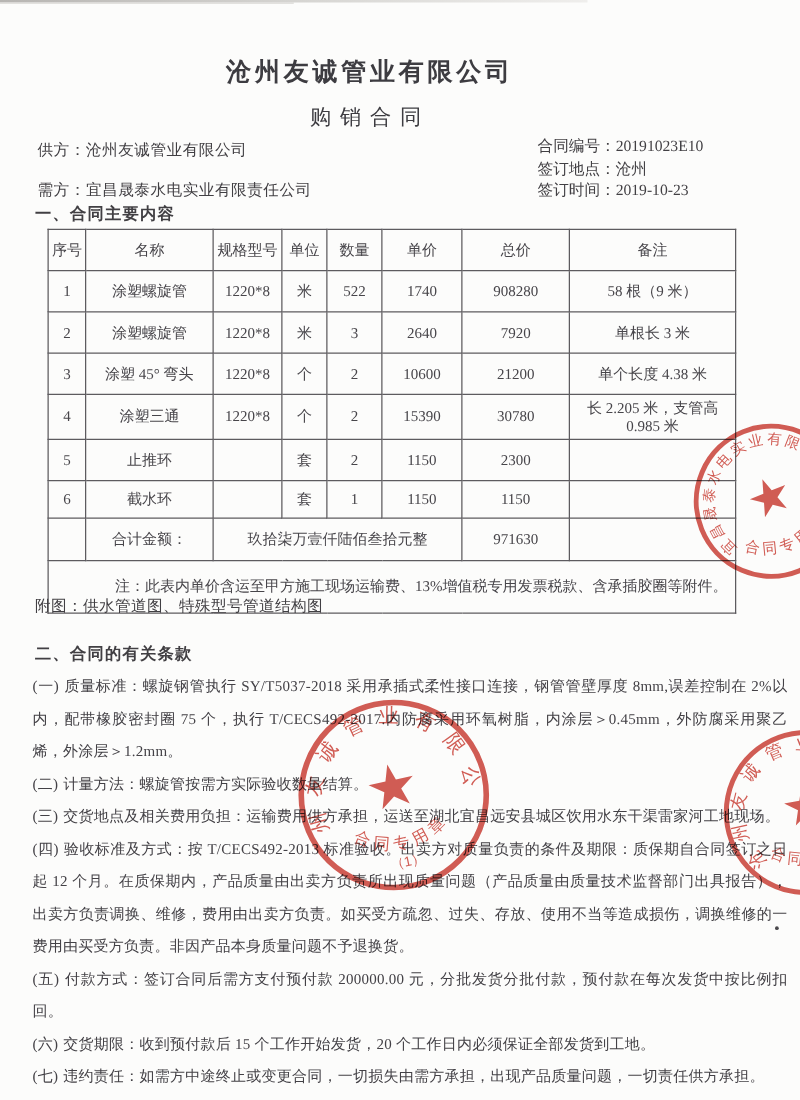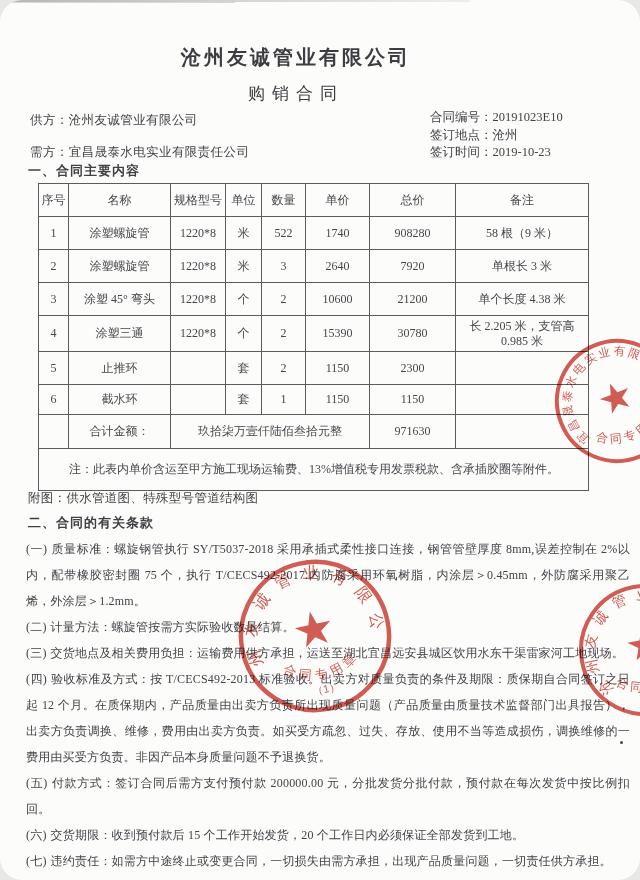--- a/index.html
+++ b/index.html
@@ -1,20 +1,20 @@
 <!DOCTYPE html>
 <html lang="zh"><head>
 <meta charset="utf-8">
 <style>
   html,body{margin:0;padding:0;background:#e8e8e6;}
   .page{
     position:relative; width:640px; height:880px; margin:0 auto;
     background:#fcfcfb; overflow:hidden;
     font-family:"Liberation Serif","DejaVu Serif",serif;
-    color:#413f43;border-radius:22px; -webkit-font-smoothing:antialiased;
+    color:#413f43; -webkit-font-smoothing:antialiased;
   }
   .scan-top{position:absolute;top:0;left:0;width:470px;height:2px;
     background:linear-gradient(to right,#b7b5b2,#d8d7d4 55%,#efeeec);}
   .scan-top2{position:absolute;top:2px;left:0;width:235px;height:1px;background:#d9d8d5;}
   .ink-dot{position:absolute;left:620px;top:741px;width:3px;height:3px;background:#4a484c;border-radius:50%;}
 
   .title-block{position:absolute;top:44px;left:0;width:592px;text-align:center;}
   .doc-title{margin:0;font-size:20px;font-weight:600;letter-spacing:3px;color:#3d3c41;}
   .doc-subtitle{margin:11px 0 14px 0;font-size:17px;font-weight:500;letter-spacing:7px;color:#3d3c41;}
 
@@ -33,24 +33,24 @@
     position:absolute;left:20px;top:183px;width:550px;
     border-collapse:collapse;table-layout:fixed;font-size:12px;color:#47454a;margin-left:18px;
   }
   table.items td,table.items th{
     border:1px solid #5d5b5f;text-align:center;vertical-align:middle;
     padding:1px 2px;font-weight:normal;overflow:hidden;
   }
   tr.hrow{height:33px;}  tr.drow{height:33px;}
   tr.row4{height:36px;}  tr.row6{height:30px;}
   tr.trow{height:34px;padding-left:48px;}  tr.nrow{height:42px;}
-  tr.nrow td{text-align:center;padding:2px 6px 2px 7px;}
+  tr.nrow td{text-align:right;padding:2px 6px 2px 7px;}
   td.remark{line-height:15px;}
 
-  .attachment{position:absolute;left:28px;top:490px;font-size:12.5px;letter-spacing:.3px;}
+  .attachment{position:absolute;left:28px;top:477px;font-size:12.5px;letter-spacing:.3px;}
 
   .clauses{position:absolute;left:26px;top:536px;width:604px;
     font-size:12px;line-height:26px;letter-spacing:.2px;text-align:justify;color:#434146;}
   .clause{margin:0;}
   .clause .cl{margin-right:4px;}
 
   .stamp{position:absolute;mix-blend-mode:multiply;opacity:.85;}
   .stamp text{font-family:"Liberation Sans","DejaVu Sans",sans-serif;}
   .stamp-buyer{left:542px;top:326px;transform:rotate(-22deg);}
   .stamp-main{left:233px;top:554px;transform:rotate(-12deg);}

